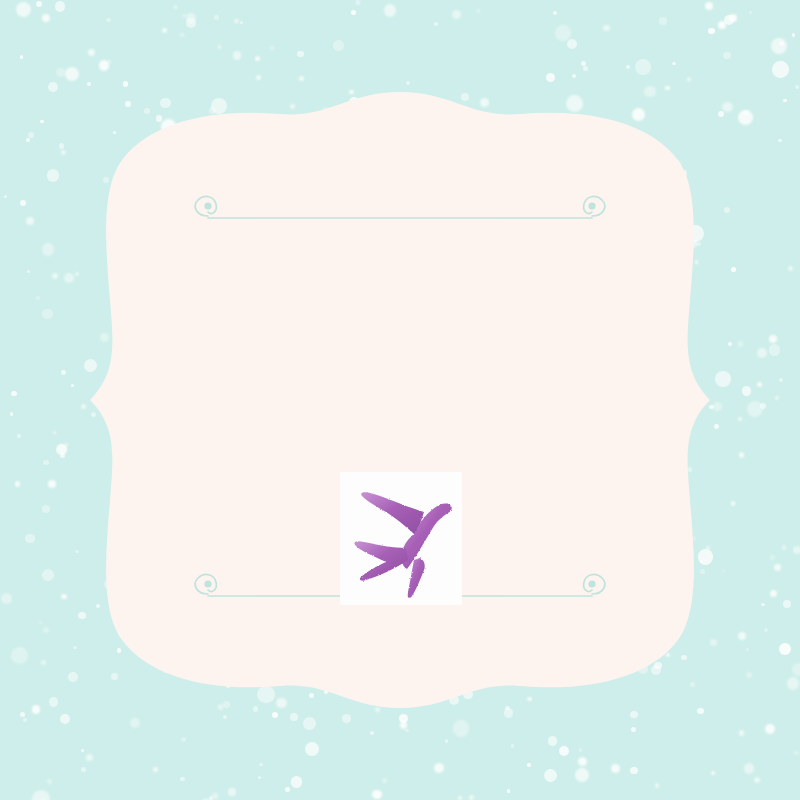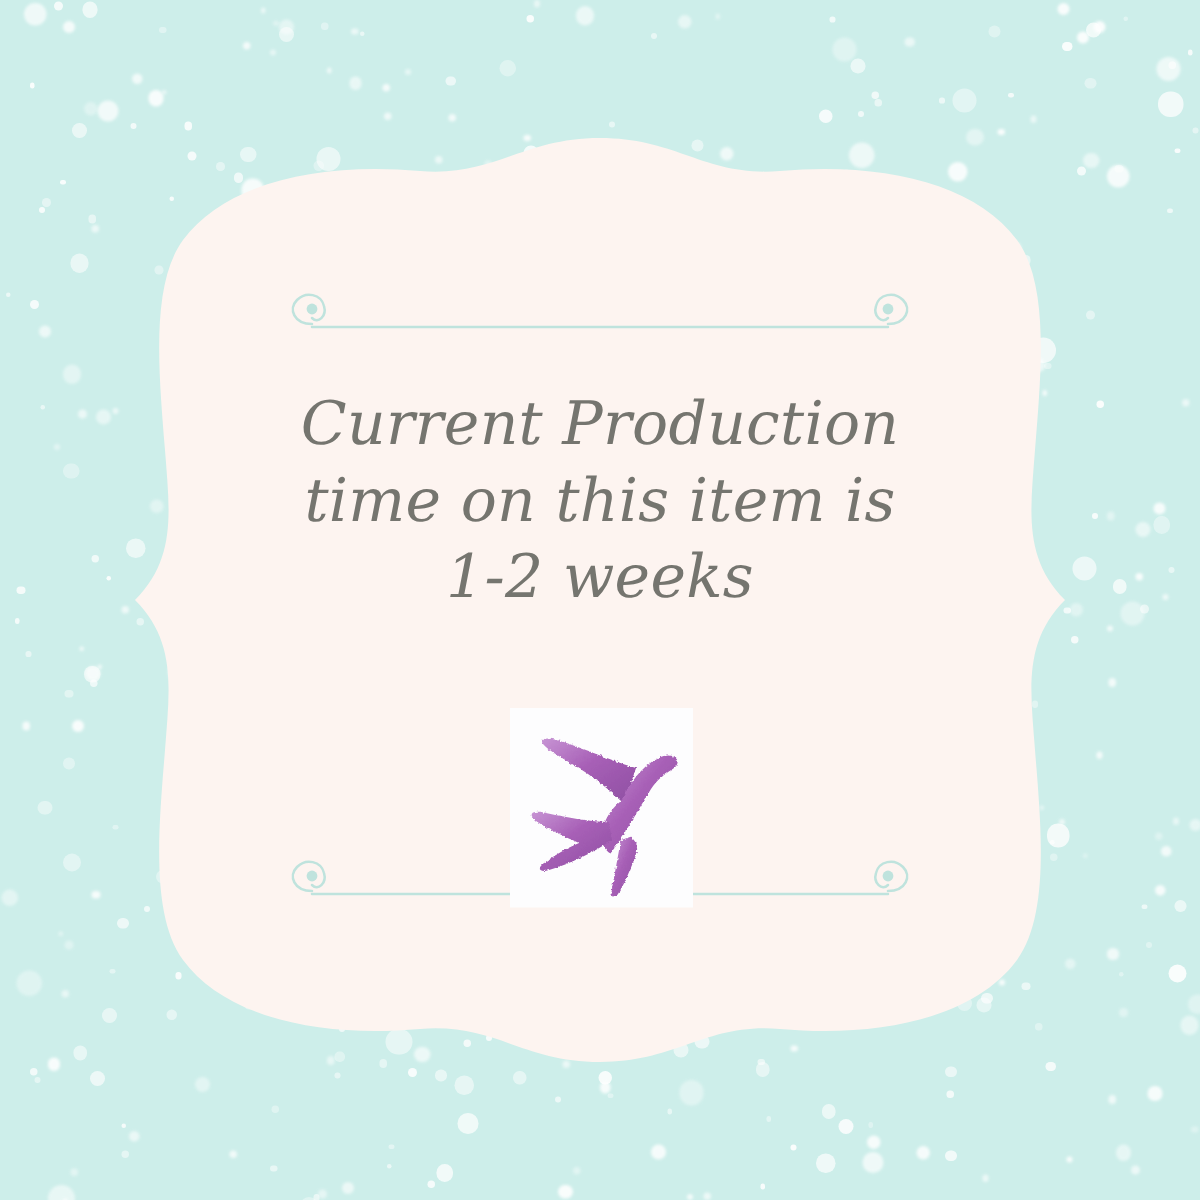--- a/index.html
+++ b/index.html
@@ -645,23 +645,20 @@
           <path d="M 406 28
                    C 418 28, 422 18, 416 12
                    C 410 6, 400 8, 398 16
                    C 396 23, 402 28, 406 24"></path>
         </g>
         <circle cx="22" cy="18" r="3.6" fill="#bfe3dd"></circle>
         <circle cx="406" cy="18" r="3.6" fill="#bfe3dd"></circle>
       </svg>
     </div>
 
-    <div id="headline">Current Production
-time on this item is
-1-2 weeks</div>
 
     <div class="divider" id="divider-bot">
       <svg width="428" height="46" viewBox="0 0 428 46">
         <g fill="none" stroke="#bfe3dd" stroke-width="1.7" stroke-linecap="round">
           <path d="M 22 28
                    C 10 28, 6 18, 12 12
                    C 18 6, 28 8, 30 16
                    C 32 23, 26 28, 22 24"></path>
           <path d="M 22 30 L 406 30"></path>
           <path d="M 406 28

